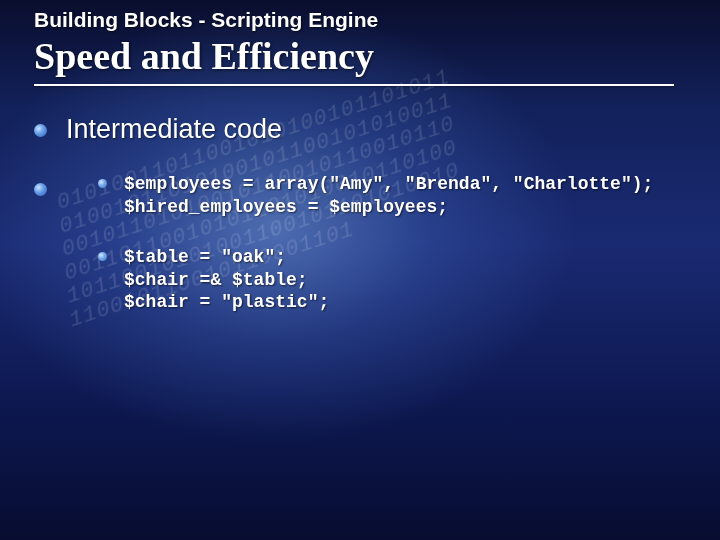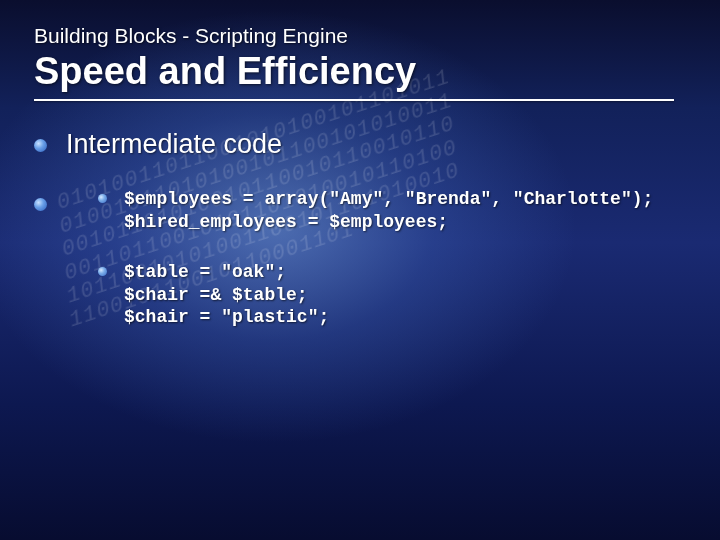--- a/index.html
+++ b/index.html
@@ -22,22 +22,22 @@
     letter-spacing: 1px;
     color: rgba(255,255,255,0.14);
     transform: rotate(-18deg) skewX(-12deg);
     word-break: break-all;
     pointer-events: none;
     user-select: none;
     filter: blur(0.6px);
     z-index: 0;
   }
   .slide { position: relative; z-index: 1; padding: 8px 34px 0 34px; }
-  .superhead { font-size: 21px; color: #ffffff; margin-top: 16px; text-shadow: 1px 1px 2px rgba(0,0,0,0.6); }
-  .title { font-size: 38px; font-weight: bold; margin-top: 2px; margin-bottom: 6px; text-shadow: 1px 1px 3px rgba(0,0,0,0.6); }
+  .superhead { font-size: 21px; color: #ffffff; margin-top: 0; text-shadow: 1px 1px 2px rgba(0,0,0,0.6); font-weight: bold; }
+  .title { font-size: 38px; font-weight: bold; margin-top: 2px; margin-bottom: 6px; text-shadow: 1px 1px 3px rgba(0,0,0,0.6); font-family: Liberation Serif, serif; }
   .hr { height: 2px; background: #ffffff; width: 640px; box-shadow: 0 1px 2px rgba(0,0,0,0.4); margin-bottom: 28px; }
   ul.top { list-style: none; }
   ul.top > li { position: relative; padding-left: 32px; margin-bottom: 28px; font-size: 27px; text-shadow: 1px 1px 2px rgba(0,0,0,0.55); }
   ul.top > li::before {
     content: ""; position: absolute; left: 0; top: 10px;
     width: 13px; height: 13px; border-radius: 50%;
     background: radial-gradient(circle at 35% 35%, #c9e2ff 0%, #6aa0e8 40%, #2a5cbc 100%);
   }
   ul.code { list-style: none; margin-top: 16px; }
   ul.code > li { position: relative; padding-left: 58px; margin-bottom: 28px; }

